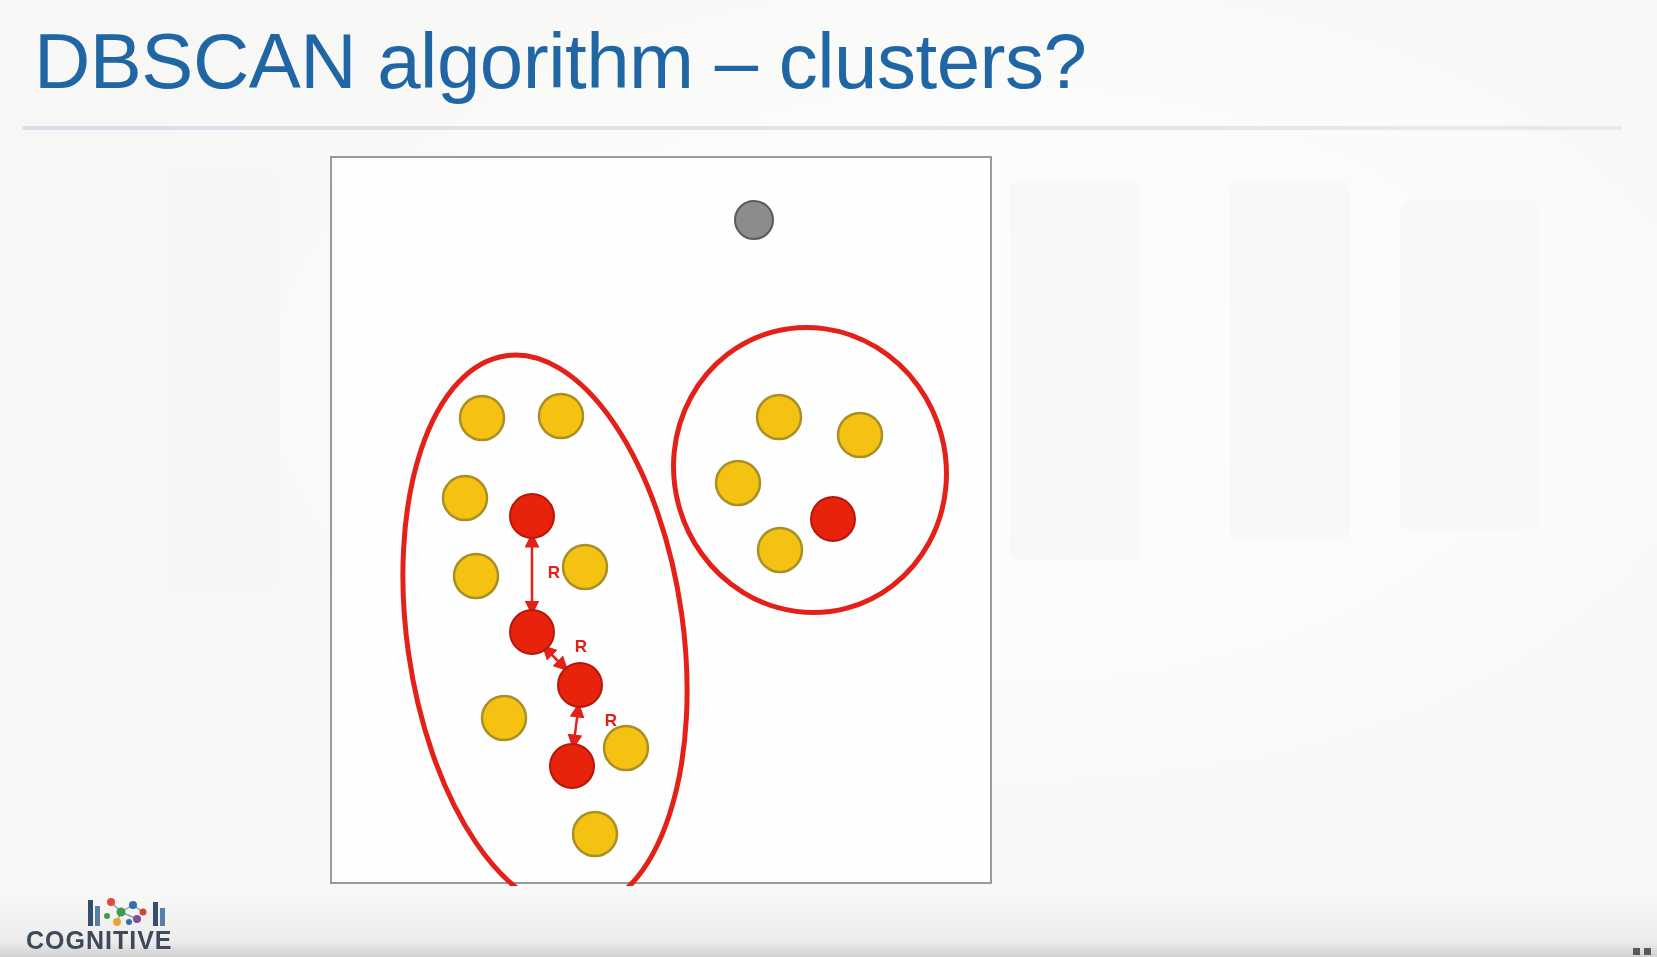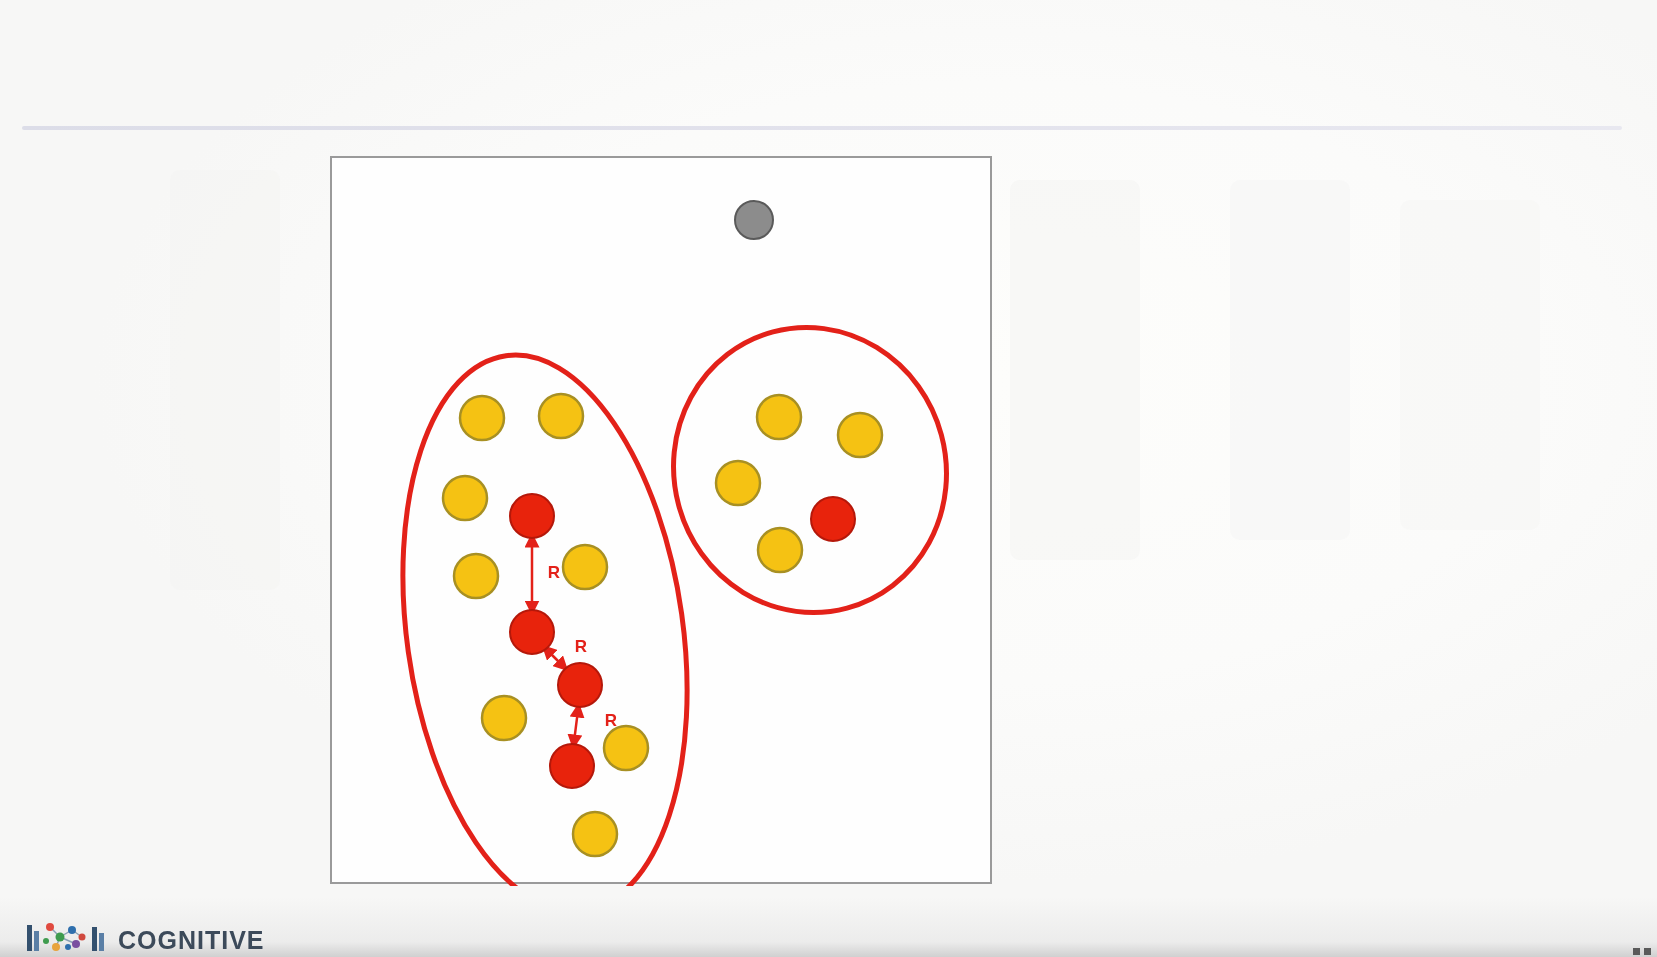--- a/index.html
+++ b/index.html
@@ -102,21 +102,21 @@
     color: #3a3a3a;
   }
 
   
   #logo {
     position: absolute;
     left: 26px;
     bottom: 4px;
     display: flex;
     align-items: flex-end;
-    gap: 6px;
+    flex-direction: column;
   }
   #logo-mark {
     display: block;
   }
   #logo-text {
     font-size: 25px;
     font-weight: 700;
     letter-spacing: 1px;
     color: #3c4a5a;
     font-family: "Liberation Sans", sans-serif;
@@ -150,20 +150,21 @@
 <body>
 
 <div id="slide">
 
   <div class="blotch" style="left:170px; top:170px; width:110px; height:420px; border-radius:10px; background:#f4f4f2; opacity:.55;"></div>
   <div class="blotch" style="left:1010px; top:180px; width:130px; height:380px; border-radius:10px; background:#f3f3f1; opacity:.5;"></div>
   <div class="blotch" style="left:1230px; top:180px; width:120px; height:360px; border-radius:10px; background:#f5f5f3; opacity:.45;"></div>
   <div class="blotch" style="left:1400px; top:200px; width:140px; height:330px; border-radius:10px; background:#f4f4f3; opacity:.4;"></div>
 
   <div id="title-bar">
+    <div id="slide-title">DBSCAN algorithm – clusters?</div>
     <div id="title-rule"></div>
   </div>
 
   <div id="plot-box">
     <svg id="plot-canvas" viewBox="0 0 662 728" xmlns="http://www.w3.org/2000/svg">
       <defs>
         <marker id="arrowhead" markerWidth="6" markerHeight="6" refX="3" refY="3" orient="auto">
           <path d="M0,0 L6,3 L0,6 z" fill="#E32119"></path>
         </marker>
         <marker id="arrowtail" markerWidth="6" markerHeight="6" refX="3" refY="3" orient="auto-start-reverse">

